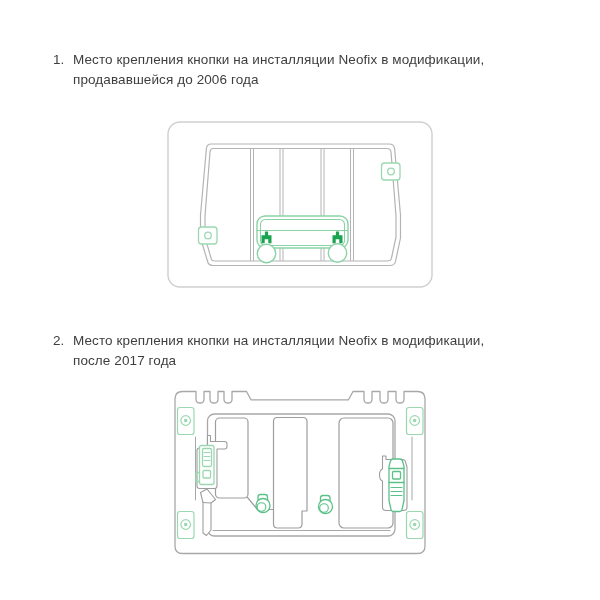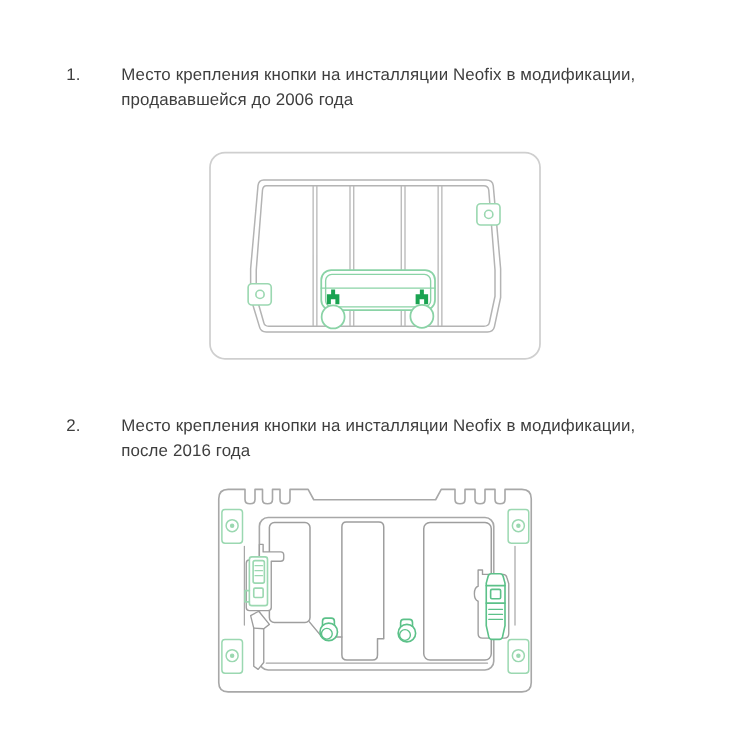--- a/index.html
+++ b/index.html
@@ -30,21 +30,21 @@
     font-size:13.5px;
     line-height:19.5px;
     letter-spacing:0.1px;
   }
   .instruction .num{
     width:14px;
     margin-right:6px;
     text-align:left;
     flex:none;
   }
-  .instruction .line{display:block;margin-left:24px;}
+  .instruction .line{display:block;}
   #instr1{top:50px;}
   #instr2{top:331px;}
   .diagram{position:absolute;}
   #diagram1{left:150px;top:110px;}
   #diagram2{left:160px;top:380px;}
   svg{display:block;}
 </style>
 </head>
 <body>
 
@@ -97,21 +97,21 @@
     <circle cx="337.5" cy="253" r="9.2" fill="#fff" stroke="var(--green-light)" stroke-width="1.4"></circle>
     <path d="M264.9,231.5 h3.2 v3.8 h3.4 v8 h-3.2 v-4 h-3.6 v4 h-3.2 v-8 h3.4 Z" fill="var(--green-dark)" stroke="none"></path>
     <path d="M335.9,231.5 h3.2 v3.8 h3.4 v8 h-3.2 v-4 h-3.6 v4 h-3.2 v-8 h3.4 Z" fill="var(--green-dark)" stroke="none"></path>
   </g>
 </svg>
 
 <div class="instruction" id="instr2">
   <span class="num">2.</span>
   <span class="txt">
     <span class="line">Место крепления кнопки на инсталляции Neofix в модификации,</span>
-    <span class="line">после 2016 года</span>
+    <span class="line">после 2017 года</span>
   </span>
 </div>
 
 <svg class="diagram" id="diagram2" width="280" height="185" viewBox="160 380 280 185" fill="none" stroke-linejoin="round" stroke-linecap="round">
 
   <path d="M182.5,391.5 L196,391.5 L196,399.5 Q196,403 200,403 Q204,403 204,399.5 L204,391.5
            L210,391.5 L210,399.5 Q210,403 214,403 Q218,403 218,399.5 L218,391.5
            L224,391.5 L224,399.5 Q224,403 228,403 Q232,403 232,399.5 L232,391.5
            L246.5,391.5 L251,399.8 L348.5,399.8 L353,391.5
            L364,391.5 L364,399.5 Q364,403 368,403 Q372,403 372,399.5 L372,391.5

